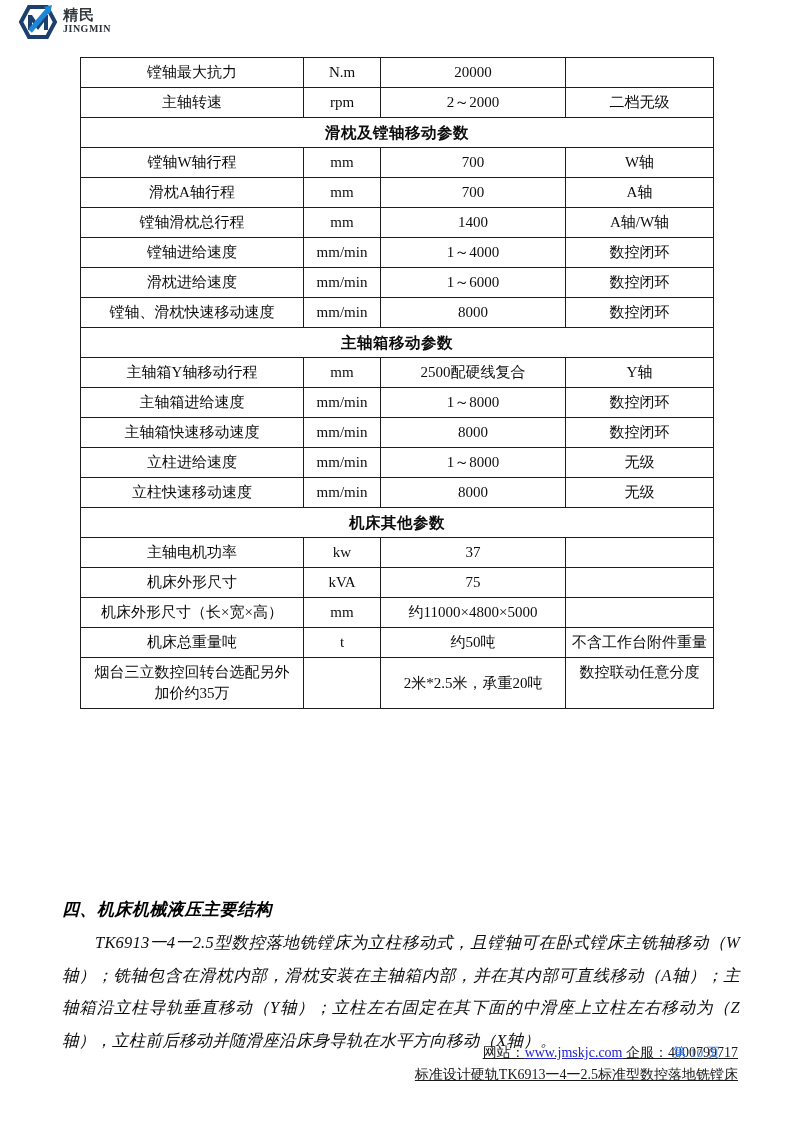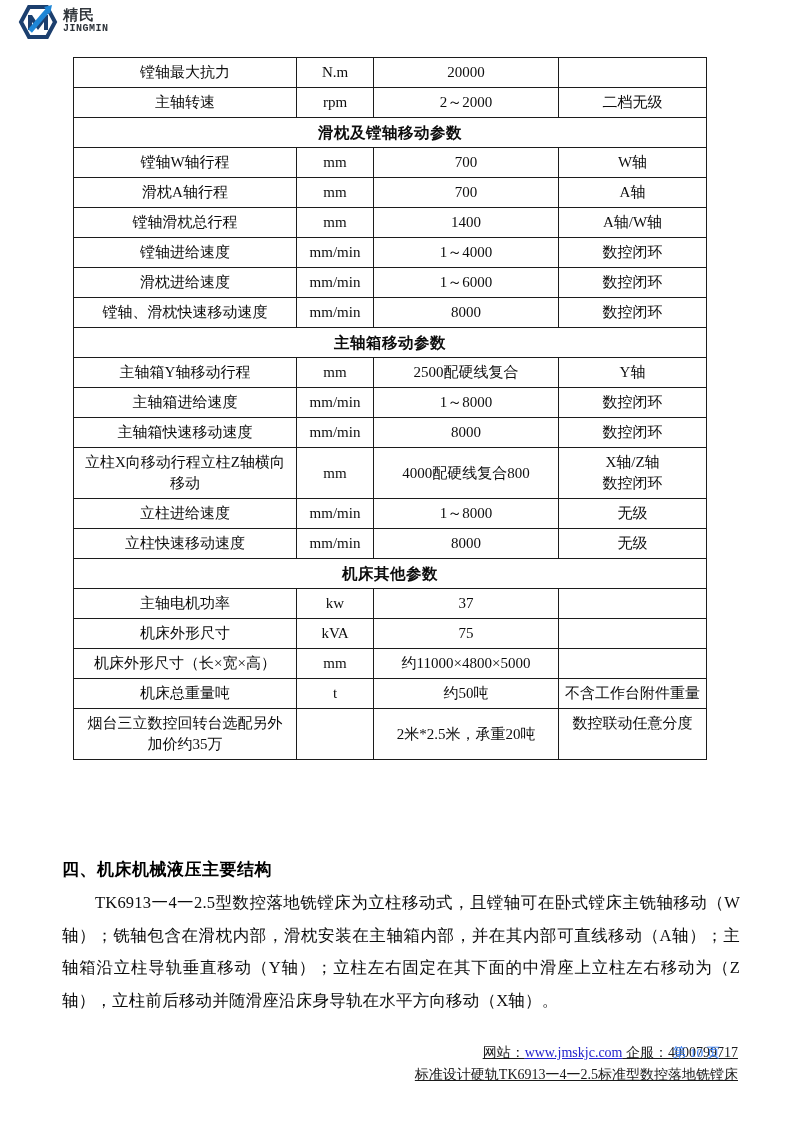--- a/index.html
+++ b/index.html
@@ -8,36 +8,36 @@
     font-family:"Liberation Serif","DejaVu Serif",serif;color:#111;
     overflow:hidden;
   }
   .page{position:absolute;inset:0;width:800px;height:1133px;background:#fff;}
 
   
   .logo{position:absolute;top:3px;left:18px;display:flex;align-items:flex-start;gap:5px;}
   .logo-mark{width:40px;height:38px;}
   .logo-text{display:flex;flex-direction:column;line-height:1;margin-top:4px;}
   .logo-zh{font-weight:bold;font-size:15px;color:#33383d;letter-spacing:1px;font-family:"Liberation Sans",sans-serif;}
-  .logo-en{font-weight:bold;font-size:10px;color:#2b3138;letter-spacing:0.5px;margin-top:2px;font-family:Liberation Mono, monospace;}
-
-  
-  .spec-table-wrap{position:absolute;top:57px;left:73px;}
+  .logo-en{font-weight:bold;font-size:10px;color:#2b3138;letter-spacing:0.5px;margin-top:2px;font-family:Liberation Serif, serif;}
+
+  
+  .spec-table-wrap{position:absolute;top:57px;left:80px;}
   table.spec{border-collapse:collapse;table-layout:fixed;width:633px;}
   table.spec td{
     border:1px solid #1c1c1c;
     text-align:center;vertical-align:middle;
     font-size:15px;line-height:21px;padding:4px 2px;
     white-space:pre-line;color:#0d0d0d;
   }
   table.spec td.section-cell{font-weight:bold;font-size:15.5px;letter-spacing:0.5px;}
   table.spec tr[data-name="table-row"]:last-child td:nth-child(4){vertical-align:top;}
 
   
-  .content-section{position:absolute;top:858px;left:62px;width:678px;}
+  .content-section{position:absolute;top:898px;left:62px;width:678px;font-style:italic;}
   .section-heading{font-size:17px;font-weight:bold;color:#000;margin:0 0 6px 0;letter-spacing:0.5px;}
   .body-paragraph{
     font-size:16.5px;line-height:32.5px;margin:0;color:#0d0d0d;
     text-align:justify;text-indent:2em;letter-spacing:0.2px;
   }
 
   
   .page-footer{position:absolute;top:1042px;left:62px;width:676px;text-align:right;font-size:14px;line-height:22px;color:#1a1a1a;text-decoration:underline;}
   .page-footer .row{white-space:nowrap;}
   .website-link{color:#2222cc;text-decoration:underline;}
@@ -136,28 +136,20 @@
             <td data-name="table-cell">1～8000</td>
             <td data-name="table-cell">数控闭环</td>
           </tr>
           <tr data-name="table-row">
             <td data-name="table-cell">主轴箱快速移动速度</td>
             <td data-name="table-cell">mm/min</td>
             <td data-name="table-cell">8000</td>
             <td data-name="table-cell">数控闭环</td>
           </tr>
           <tr data-name="table-row">
-            <td data-name="table-cell">立柱X向移动行程立柱Z轴横向
-移动</td>
-            <td data-name="table-cell">mm</td>
-            <td data-name="table-cell">4000配硬线复合800</td>
-            <td data-name="table-cell">X轴/Z轴
-数控闭环</td>
-          </tr>
-          <tr data-name="table-row">
             <td data-name="table-cell">立柱进给速度</td>
             <td data-name="table-cell">mm/min</td>
             <td data-name="table-cell">1～8000</td>
             <td data-name="table-cell">无级</td>
           </tr>
           <tr data-name="table-row">
             <td data-name="table-cell">立柱快速移动速度</td>
             <td data-name="table-cell">mm/min</td>
             <td data-name="table-cell">8000</td>
             <td data-name="table-cell">无级</td>

